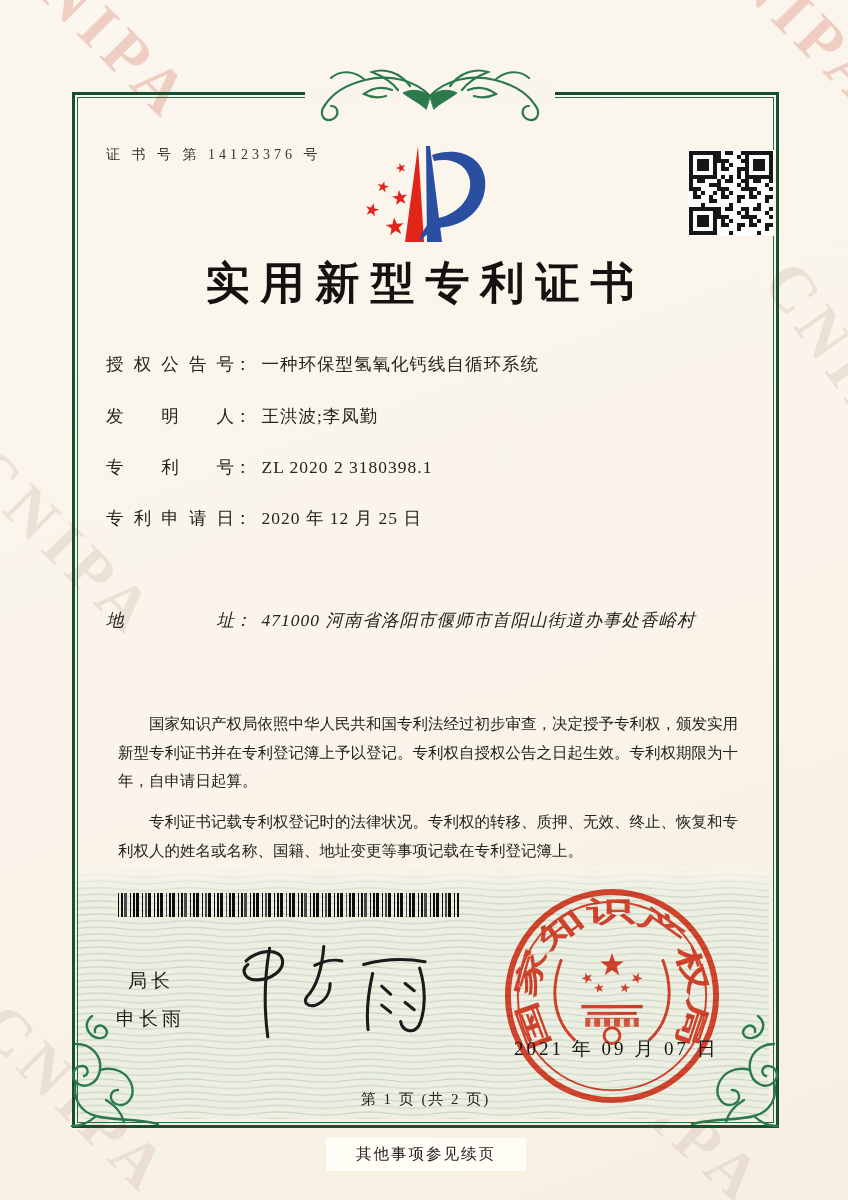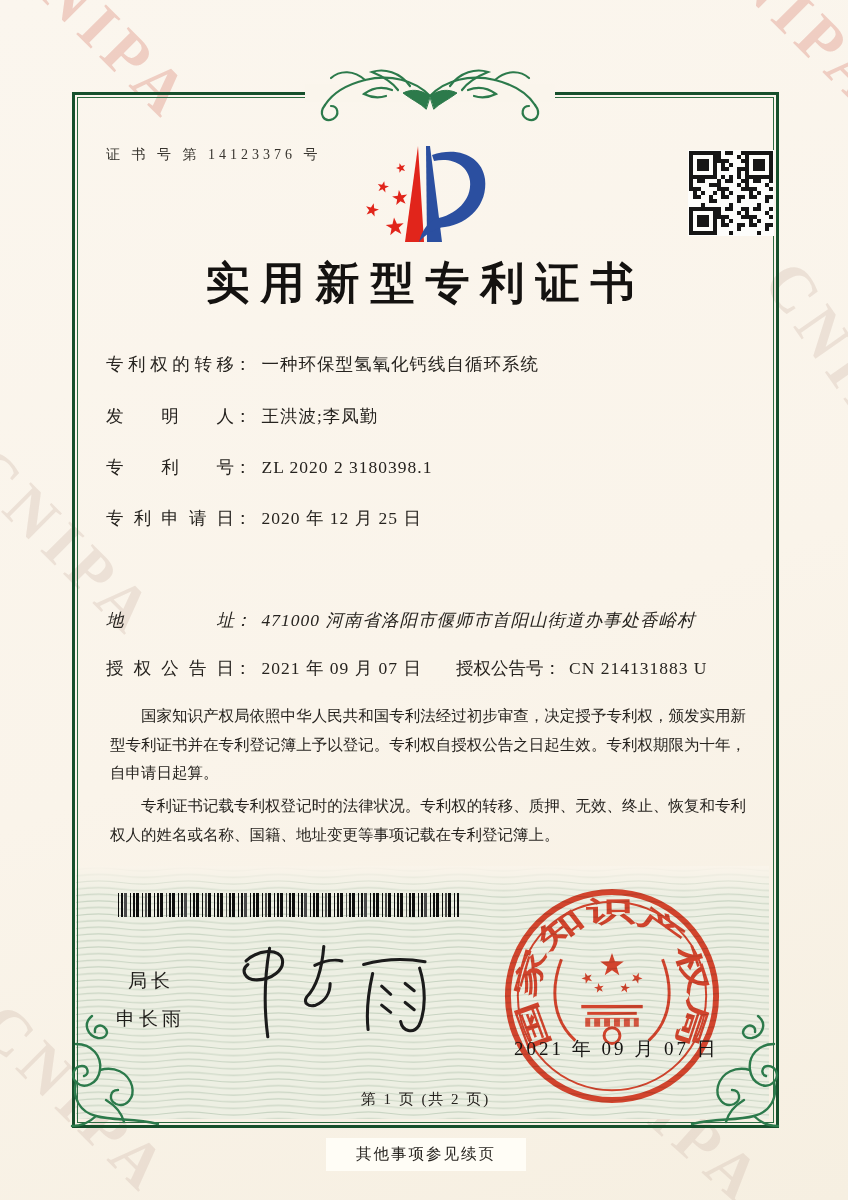--- a/index.html
+++ b/index.html
@@ -37,21 +37,21 @@
   .frow{position:absolute;left:106px;font-size:17.5px;color:#26231f;z-index:5;white-space:nowrap;}
   .f-label{display:inline-block;width:128px;text-align:justify;text-align-last:justify;vertical-align:bottom;}
   .f-colon{display:inline-block;}
   .f-value{margin-left:10px;letter-spacing:1px;}
   .f-extra{position:absolute;left:350px;top:0;white-space:nowrap;}
   .f-extra .f-value{margin-left:8px;}
 
   
   .paras{position:absolute;left:106px;top:698px;width:644px;z-index:5;color:#26231f;
          font-size:15.5px;line-height:1.85;text-align:justify;}
-  .paras p{margin:4px;text-indent:2em;}
+  .paras p{margin:12px;text-indent:2em;}
 
   
   .barcode{position:absolute;left:118px;top:893px;height:24px;display:flex;align-items:stretch;z-index:5;}
   .barcode b{display:block;}
   .director-title{position:absolute;left:116px;top:968px;font-size:19px;letter-spacing:4px;color:#1e1c19;z-index:5;margin-left:12px;}
   .director-name{position:absolute;left:116px;top:1006px;font-size:19px;letter-spacing:4px;color:#1e1c19;z-index:5;}
   .sig{position:absolute;left:228px;top:932px;z-index:6;}
   .seal{position:absolute;left:498px;top:882px;z-index:6;mix-blend-mode:multiply;opacity:.93;}
   .seal-date{position:absolute;left:514px;top:1036px;font-size:19px;letter-spacing:3px;color:#161513;z-index:7;white-space:nowrap;}
   .page-info{position:absolute;left:72px;top:1090px;width:707px;text-align:center;
@@ -584,39 +584,33 @@
       <i></i>
       <i class="on"></i>
       <i></i>
       <i></i>
       <i></i>
     </div>
 
   <div class="title">实用新型专利证书</div>
 
   <div class="frow" style="top:352px;">
-    <span class="f-label">专利权的转移</span><span class="f-colon">：</span><span class="f-value">一种环保型氢氧化钙线自循环系统</span>
+    <span class="f-label">授权公告号</span><span class="f-colon">：</span><span class="f-value">一种环保型氢氧化钙线自循环系统</span>
   </div>
   <div class="frow" style="top:404px;">
     <span class="f-label">发明人</span><span class="f-colon">：</span><span class="f-value">王洪波;李凤勤</span>
   </div>
   <div class="frow" style="top:455px;">
     <span class="f-label">专利号</span><span class="f-colon">：</span><span class="f-value">ZL 2020 2 3180398.1</span>
   </div>
   <div class="frow" style="top:506px;">
     <span class="f-label">专利申请日</span><span class="f-colon">：</span><span class="f-value">2020 年 12 月 25 日</span>
   </div>
   <div class="frow" style="top:608px;font-style:italic;">
     <span class="f-label">地址</span><span class="f-colon">：</span><span class="f-value">471000 河南省洛阳市偃师市首阳山街道办事处香峪村</span>
-  </div>
-  <div class="frow" style="top:656px;">
-    <span class="f-label">授权公告日</span><span class="f-colon">：</span><span class="f-value">2021 年 09 月 07 日</span>
-    <span class="f-extra">
-      <span>授权公告号</span><span>：</span><span class="f-value">CN 214131883 U</span>
-    </span>
   </div>
 
   <div class="paras">
     <p>国家知识产权局依照中华人民共和国专利法经过初步审查，决定授予专利权，颁发实用新型专利证书并在专利登记簿上予以登记。专利权自授权公告之日起生效。专利权期限为十年，自申请日起算。</p>
     <p>专利证书记载专利权登记时的法律状况。专利权的转移、质押、无效、终止、恢复和专利权人的姓名或名称、国籍、地址变更等事项记载在专利登记簿上。</p>
   </div>
 
   <div class="barcode">
       <b style="width:1px;margin-right:2px;background:#0d0d0d"></b>
       <b style="width:2px;margin-right:1px;background:#0d0d0d"></b>

